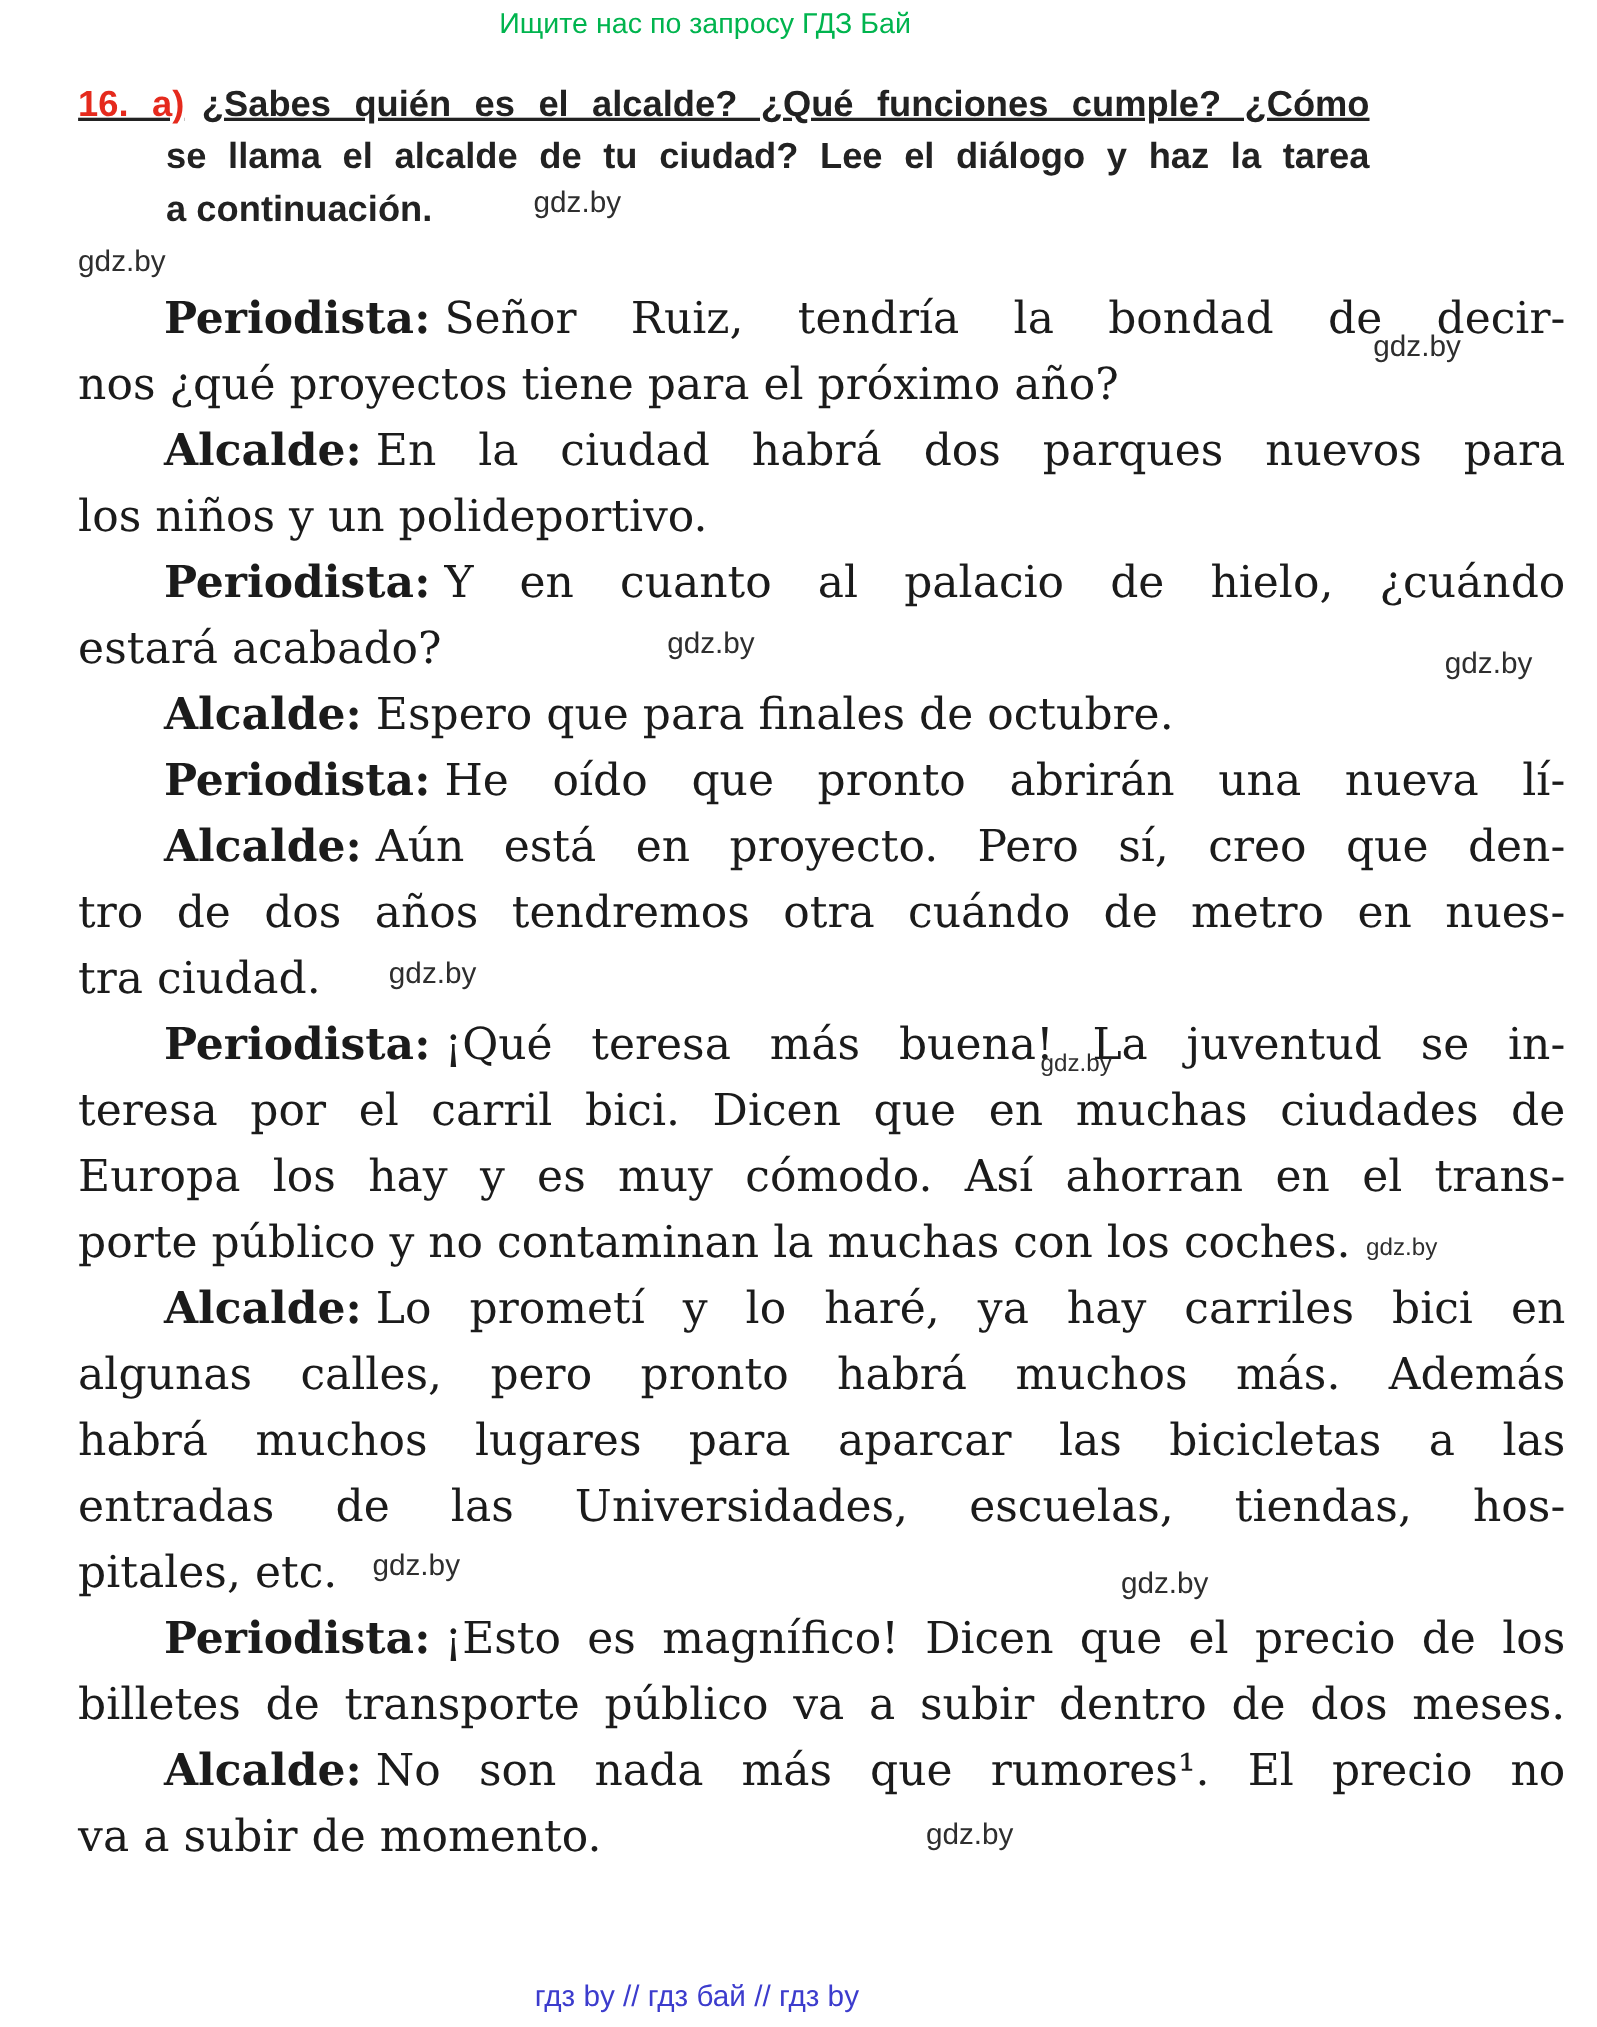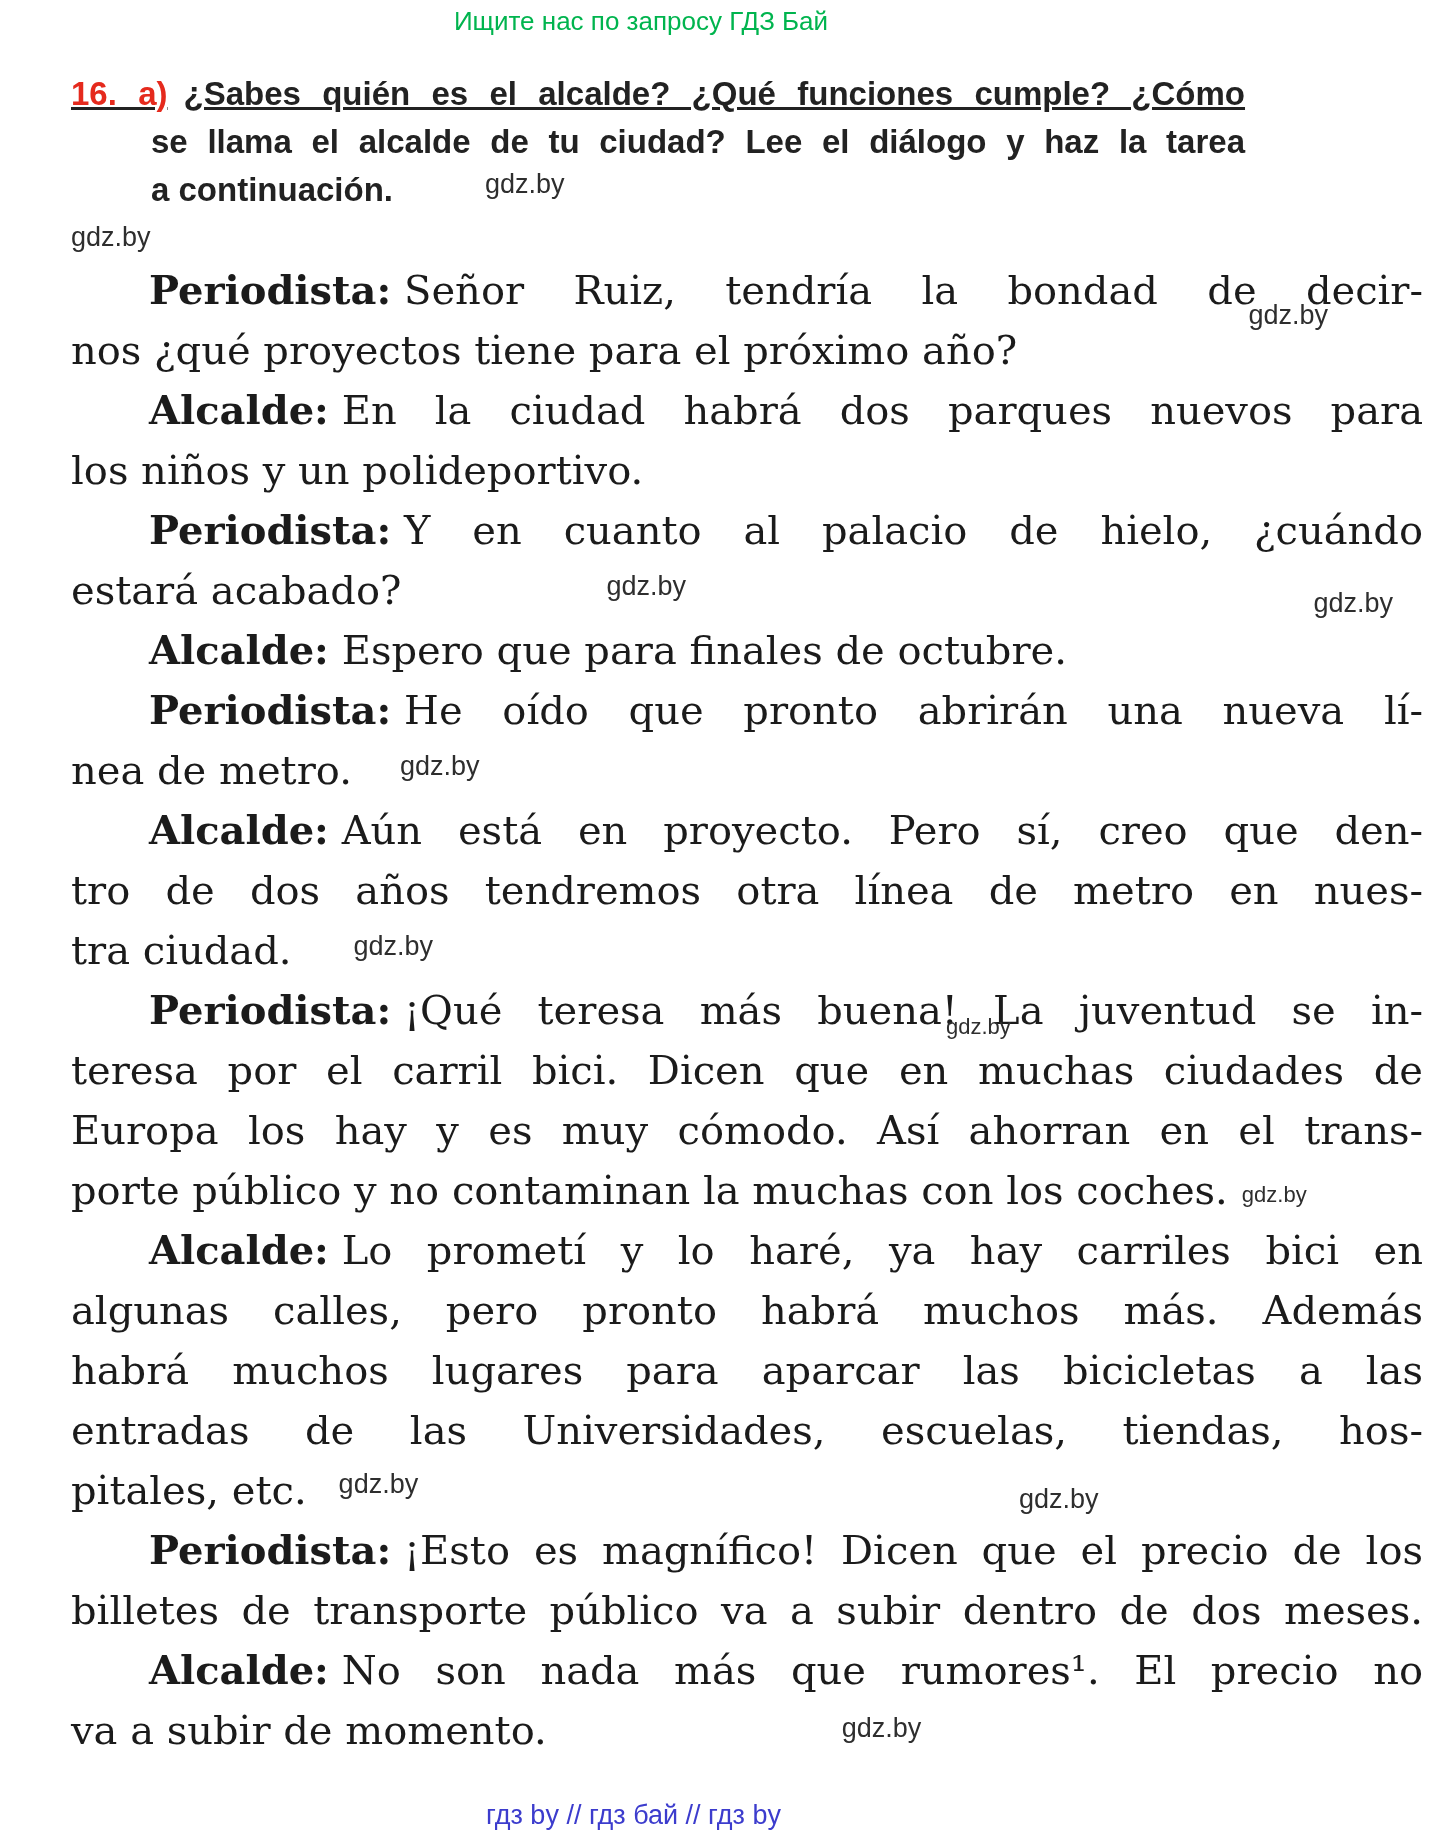--- a/index.html
+++ b/index.html
@@ -88,29 +88,26 @@
       </div>
 
       <div class="line first">
         <span class="speaker">Alcalde:</span><span>Espero que para finales de octubre.</span>
         <span class="wm wm-abs" style="right:30px;top:-32px;">gdz.by</span>
       </div>
 
       <div class="line first jl">
         <span class="speaker">Periodista:</span><span>He oído que pronto abrirán una nueva lí-</span>
       </div>
-      <div class="line">
-        <span>nea de metro.</span><span class="wm wm-in" style="margin-left:48px;top:-9px;">gdz.by</span>
-      </div>
 
       <div class="line first jl">
         <span class="speaker">Alcalde:</span><span>Aún está en proyecto. Pero sí, creo que den-</span>
       </div>
       <div class="line jl">
-        <span>tro de dos años tendremos otra línea de metro en nues-</span>
+        <span>tro de dos años tendremos otra cuándo de metro en nues-</span>
       </div>
       <div class="line">
         <span>tra ciudad.</span><span class="wm wm-in" style="margin-left:62px;top:-9px;">gdz.by</span>
       </div>
 
       <div class="line first jl">
         <span class="speaker">Periodista:</span><span>¡Qué teresa más buena! La juventud se in-</span>
       </div>
       <div class="line jl">
         <span>teresa por el carril bici. Dicen que en muchas ciudades de</span>

